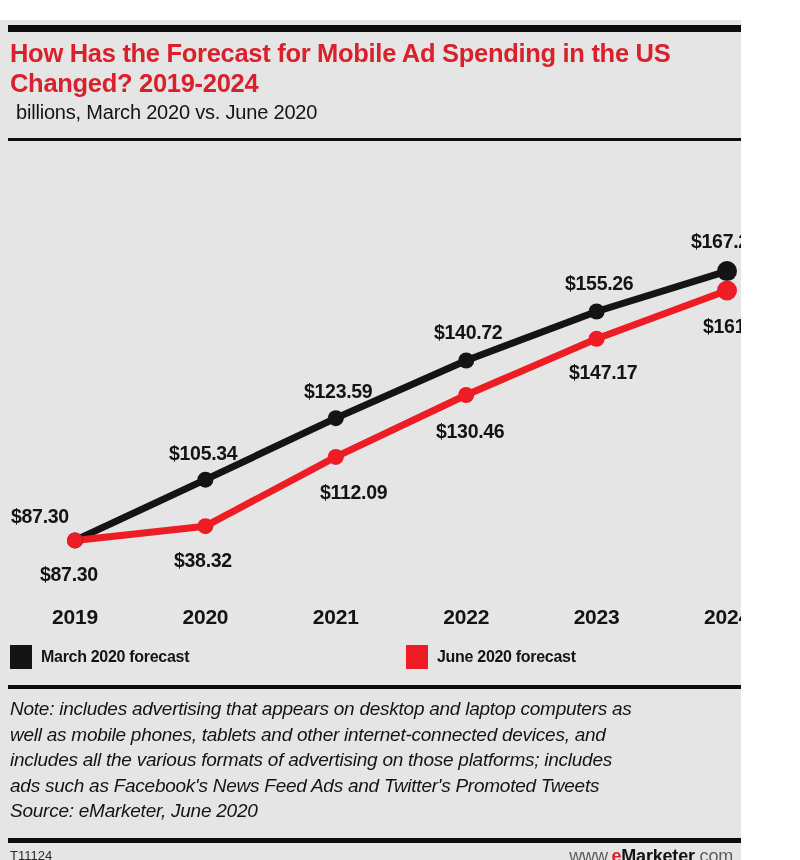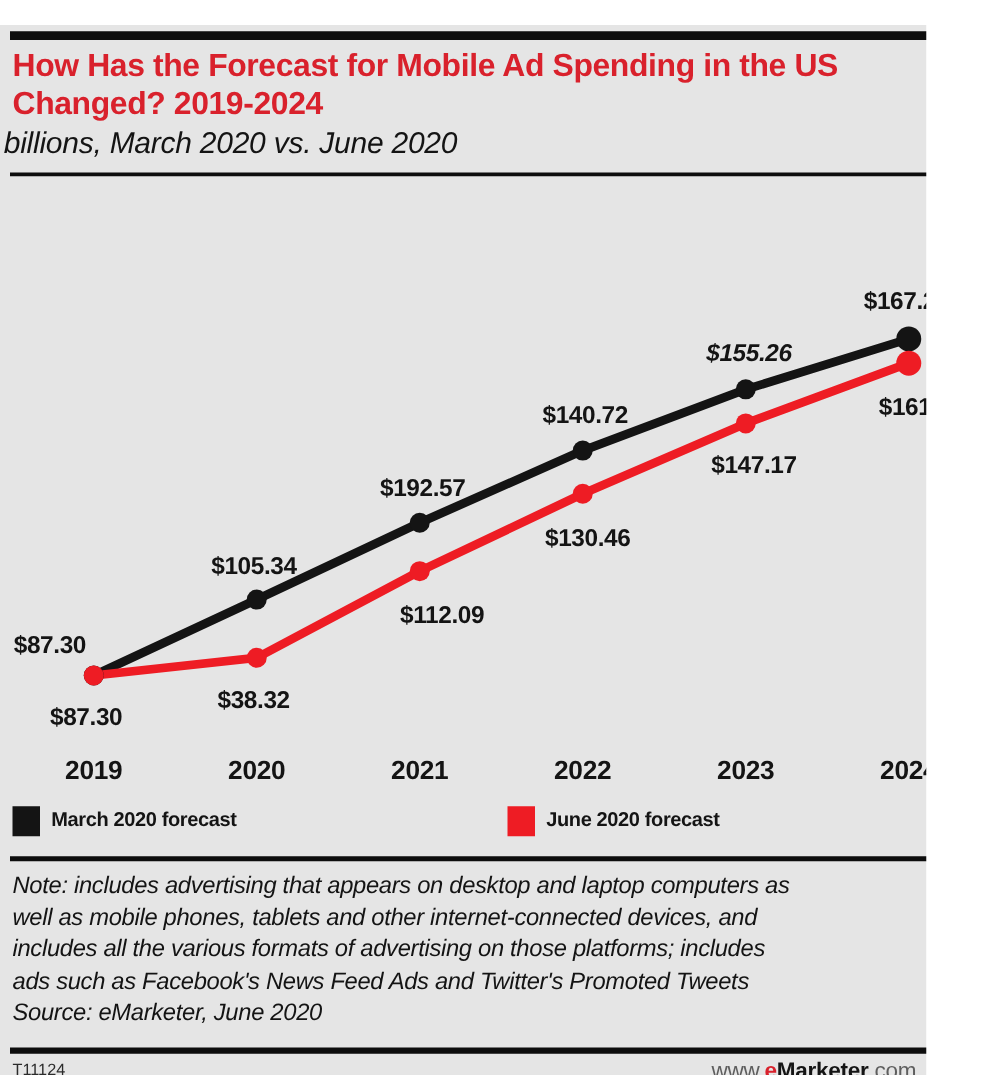--- a/index.html
+++ b/index.html
@@ -40,25 +40,24 @@
     top: 18px;
     width: 770px;
     font-size: 25.5px;
     font-weight: bold;
     line-height: 30px;
     letter-spacing: -0.3px;
     color: #d9212c;
   }
   .subtitle {
     position: absolute;
-    left: 3px;
+    left: 16px;
     top: 81px;
     width: 770px;
-    font-size: 24px;
-    font-style: italic;
+    font-size: 20px;
     font-weight: normal;
     color: #141414;
     letter-spacing: -0.2px;
   }
 
   
   .plot {
     position: absolute;
     left: 0;
     top: 0;
@@ -182,23 +181,23 @@
           <circle cx="205.4" cy="506.1957894736842" r="8" fill="#ee1c24"></circle>
           <circle cx="335.8" cy="436.90736842105264" r="8" fill="#ee1c24"></circle>
           <circle cx="466.20000000000005" cy="375.02947368421053" r="8" fill="#ee1c24"></circle>
           <circle cx="596.6" cy="318.7431578947369" r="8" fill="#ee1c24"></circle>
           <circle cx="727" cy="270.5073684210526" r="10" fill="#ee1c24"></circle>
         </g>
     </svg>
     <div id="data-labels">
         <div class="dlabel" style="left: 11px; top: 485px;">$87.30</div>
         <div class="dlabel" style="left: 169px; top: 422px;">$105.34</div>
-        <div class="dlabel" style="left: 304px; top: 360px;">$192.57</div>
+        <div class="dlabel" style="left: 304px; top: 360px;">$123.59</div>
         <div class="dlabel" style="left: 434px; top: 301px;">$140.72</div>
-        <div class="dlabel" style="left: 565px; top: 252px; font-style: italic;">$155.26</div>
+        <div class="dlabel" style="left: 565px; top: 252px;">$155.26</div>
         <div class="dlabel" style="left: 691px; top: 210px;">$167.25</div>
         <div class="dlabel" style="left: 40px; top: 543px;">$87.30</div>
         <div class="dlabel" style="left: 174px; top: 529px;">$38.32</div>
         <div class="dlabel" style="left: 320px; top: 461px;">$112.09</div>
         <div class="dlabel" style="left: 436px; top: 400px;">$130.46</div>
         <div class="dlabel" style="left: 569px; top: 341px;">$147.17</div>
         <div class="dlabel" style="left: 703px; top: 295px;">$161.49</div>
       </div>
   </div>
 

